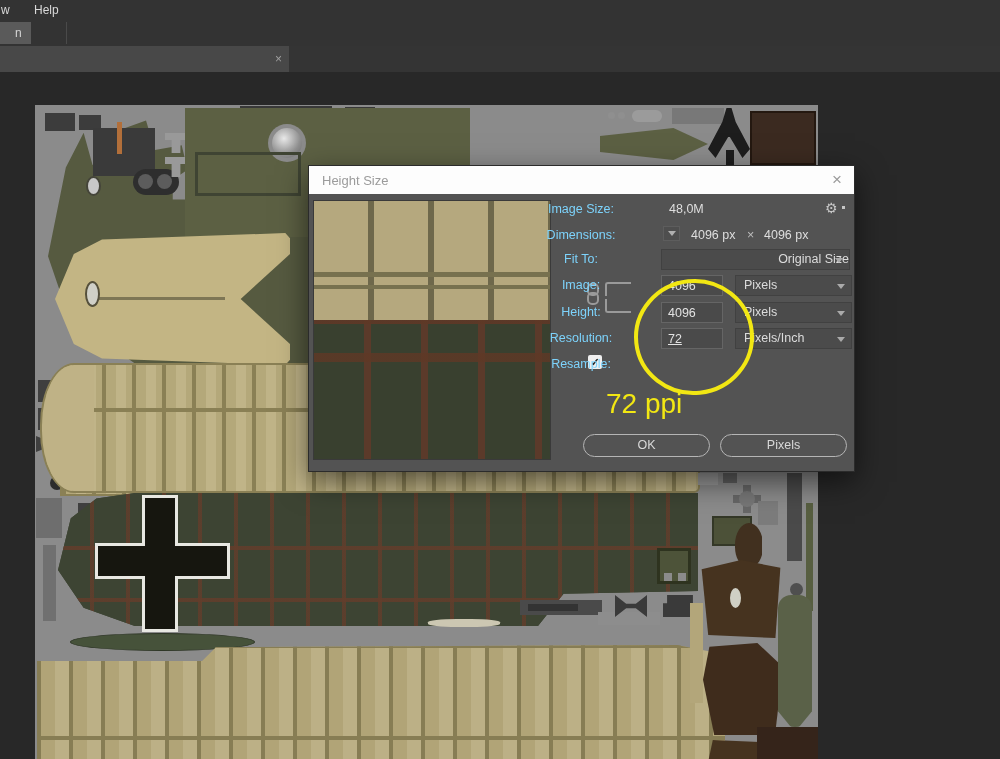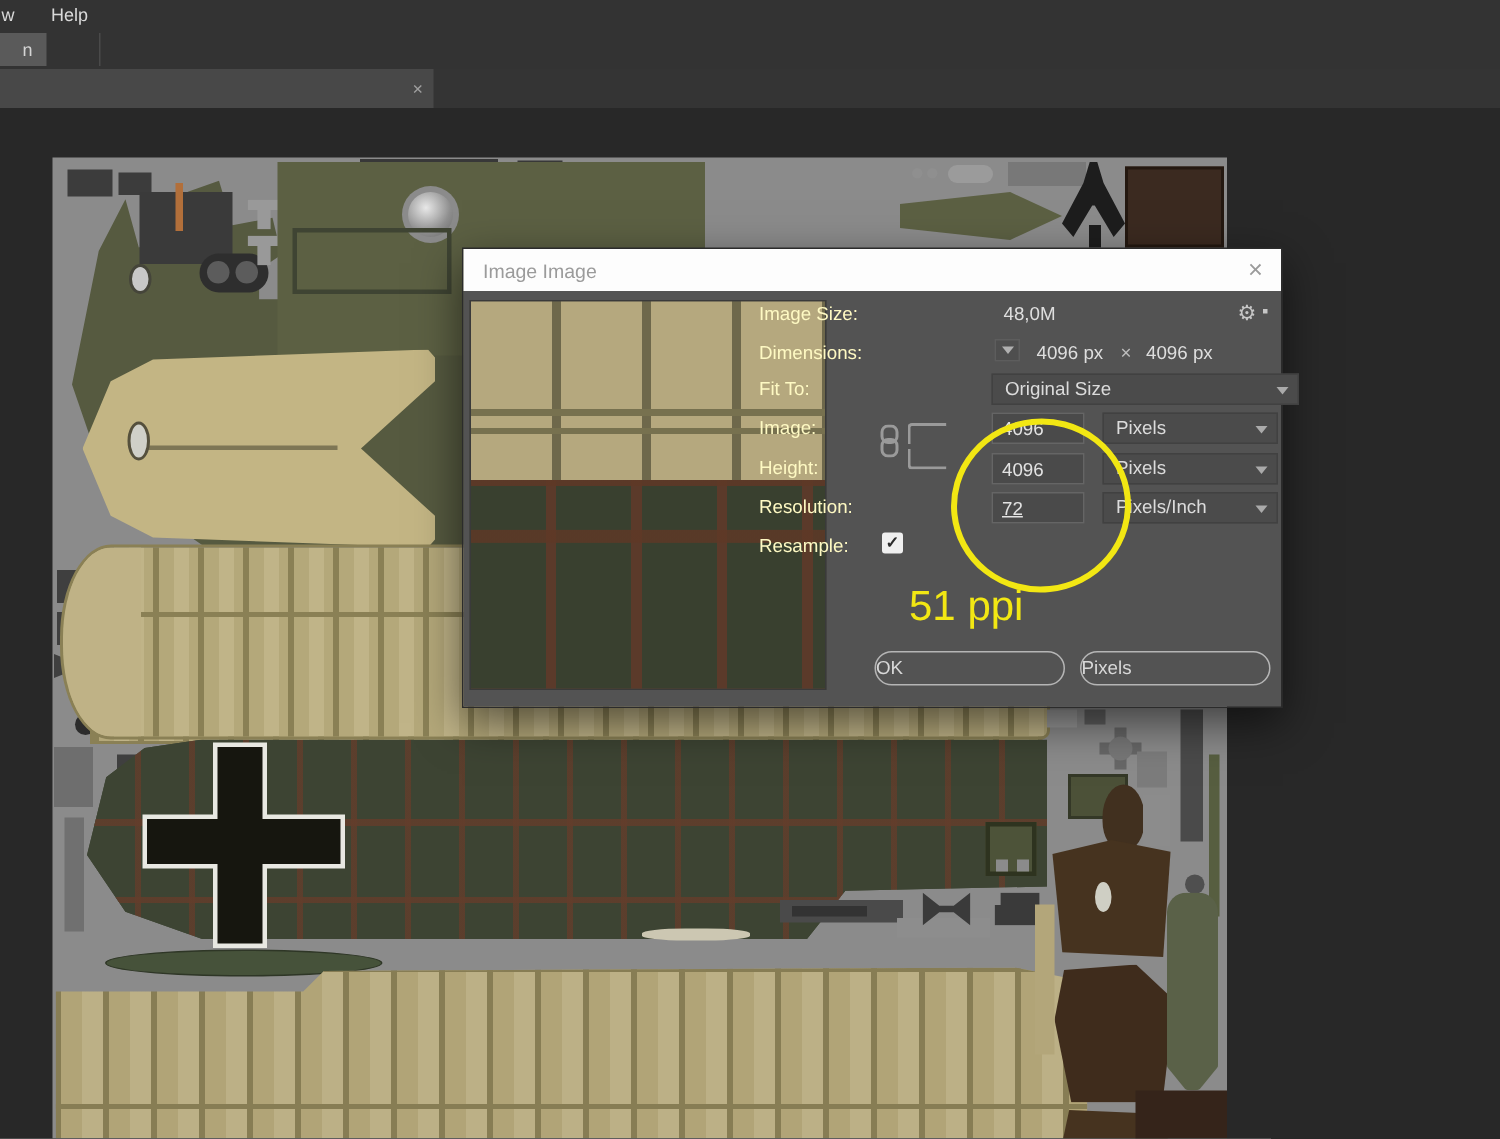--- a/index.html
+++ b/index.html
@@ -37,26 +37,26 @@
   #preview{position:absolute;left:4px;top:6px;width:238px;height:260px;border:1px solid #3a3a3a;box-sizing:border-box;background:#4a4a42;}
   #pv-top{position:absolute;left:0;top:0;width:100%;height:46%;
     background:
       linear-gradient(180deg, rgba(0,0,0,0) 0 60%, #77714f 60% 64%, rgba(0,0,0,0) 64% 71%, #77714f 71% 74%, rgba(0,0,0,0) 74%),
       repeating-linear-gradient(90deg, #b5a87e 0 54px, #6e684b 54px 60px);}
   #pv-bottom{position:absolute;left:0;top:46%;width:100%;height:54%;
     background:
       linear-gradient(180deg, rgba(94,56,38,.9) 0 3%, rgba(0,0,0,0) 3% 24%, rgba(94,56,38,.85) 24% 30%, rgba(0,0,0,0) 30%),
       repeating-linear-gradient(90deg, #39402f 0 50px, #5b3a2a 50px 57px);}
 
-  .lbl{position:absolute;width:150px;text-align:left;color:#fef9c3;font-size:12.5px;left:197px;}
+  .lbl{position:absolute;width:150px;text-align:center;color:#7dd3fc;font-size:12.5px;left:197px;}
   .val{position:absolute;color:#dedede;font-size:12.5px;}
   .inputbox{position:absolute;width:62px;height:21px;background:#4a4a4a;border:1px solid #656565;box-sizing:border-box;color:#e2e2e2;font-size:12.5px;font-family:"Liberation Sans",sans-serif;padding:0 0 0 6px;}
   .selbox{position:absolute;height:21px;background:#4b4b4b;border:1px solid #414141;box-sizing:border-box;color:#dcdcdc;font-size:12.5px;line-height:19px;padding-left:8px;}
   .selbox .chev{position:absolute;right:6px;top:8px;width:0;height:0;border-left:4px solid transparent;border-right:4px solid transparent;border-top:5px solid #aaaaaa;}
-  .btn{position:absolute;width:127px;height:23px;border:1.5px solid #b5b5b5;border-radius:12px;background:transparent;color:#d8d8d8;font-size:12.5px;font-family:"Liberation Sans",sans-serif;line-height:20px;text-align:left;box-sizing:border-box;}
+  .btn{position:absolute;width:127px;height:23px;border:1.5px solid #b5b5b5;border-radius:12px;background:transparent;color:#d8d8d8;font-size:12.5px;font-family:"Liberation Sans",sans-serif;line-height:20px;text-align:center;box-sizing:border-box;}
   #chk{position:absolute;left:279px;top:161px;width:14px;height:14px;background:#efefef;border-radius:2px;color:#2b2b2b;font-size:11px;line-height:14px;text-align:center;font-weight:bold;}
   .dimchev{position:absolute;left:354px;top:32px;width:17px;height:15px;background:#4e4e4e;border:1px solid #5d5d5d;box-sizing:border-box;}
   .dimchev i{position:absolute;left:4px;top:4px;width:0;height:0;border-left:4px solid transparent;border-right:4px solid transparent;border-top:5px solid #b0b0b0;}
   .stub{position:absolute;width:24px;height:12px;border-color:#9a9a9a;border-style:solid;}
   #stub-top{left:296px;top:88px;border-width:2px 0 0 2px;border-radius:3px 0 0 0;}
   #stub-bot{left:296px;top:105px;border-width:0 0 2px 2px;border-radius:0 0 0 3px;}
   #gear{position:absolute;left:516px;top:6px;color:#c6c6c6;font-size:14px;}
   #gear-dot{position:absolute;left:533px;top:12px;width:3px;height:3px;background:#c6c6c6;}
 
   
@@ -196,21 +196,21 @@
       
     </div>
     <div class="tp" style="left:755px;top:478px;width:13px;height:13px;background:#4f4f4f;border-radius:50%;"></div>
     <div class="tp" style="left:743px;top:490px;width:34px;height:132px;background:#5a6148;border-radius:14px 14px 18px 18px;clip-path:polygon(0 0,100% 0,100% 88%,62% 100%,38% 100%,0 88%);"></div>
     <div class="tp" style="left:722px;top:622px;width:62px;height:34px;background:#35241a;"></div>
   </div>
 </div>
 
 <div class="abs" id="dialog">
   <div id="dlg-titlebar">
-    <span id="dlg-title">Image Image</span>
+    <span id="dlg-title">Height Size</span>
     <span id="dlg-close">×</span>
   </div>
   <div id="dlg-body">
 
     <div id="preview">
       <div id="pv-top"></div>
       <div id="pv-bottom"></div>
     </div>
 
     <span class="lbl" style="top:8px">Image Size:</span>
@@ -220,21 +220,21 @@
 
     <span class="lbl" style="top:34px">Dimensions:</span>
     <span class="dimchev">
         <i></i>
       </span>
     <span class="val" style="left:382px;top:34px">4096 px</span>
     <span class="val" style="left:438px;top:34px;color:#bdbdbd">×</span>
     <span class="val" style="left:455px;top:34px">4096 px</span>
 
     <span class="lbl" style="top:58px">Fit To:</span>
-    <div class="selbox" style="left:352px;top:55px;width:205px;">
+    <div class="selbox" style="left:352px;top:55px;width:189px;text-align:right;">
       <span>Original Size</span>
       <span class="chev"></span>
     </div>
 
     <div class="stub" id="stub-top"></div>
     <div class="stub" id="stub-bot"></div>
     <svg width="16" height="22" style="position:absolute;left:276px;top:89px;">
       <rect x="3" y="1" width="10" height="11" rx="4" fill="none" stroke="#9a9a9a" stroke-width="2"></rect>
       <rect x="3" y="10" width="10" height="11" rx="4" fill="none" stroke="#9a9a9a" stroke-width="2"></rect>
     </svg>
@@ -264,13 +264,13 @@
     <span class="lbl" style="top:163px">Resample:</span>
 
     <div class="btn" style="left:274px;top:240px;">OK</div>
     <div class="btn" style="left:411px;top:240px;">Pixels</div>
   </div>
 </div>
 
 <svg id="anno-ellipse" width="128" height="124">
   <ellipse cx="64" cy="61" rx="58" ry="56" fill="none" stroke="#f2e713" stroke-width="4" transform="rotate(-6 64 61)"></ellipse>
 </svg>
-<div id="anno-text">51 ppi</div>
+<div id="anno-text">72 ppi</div>
 
 </body></html>

